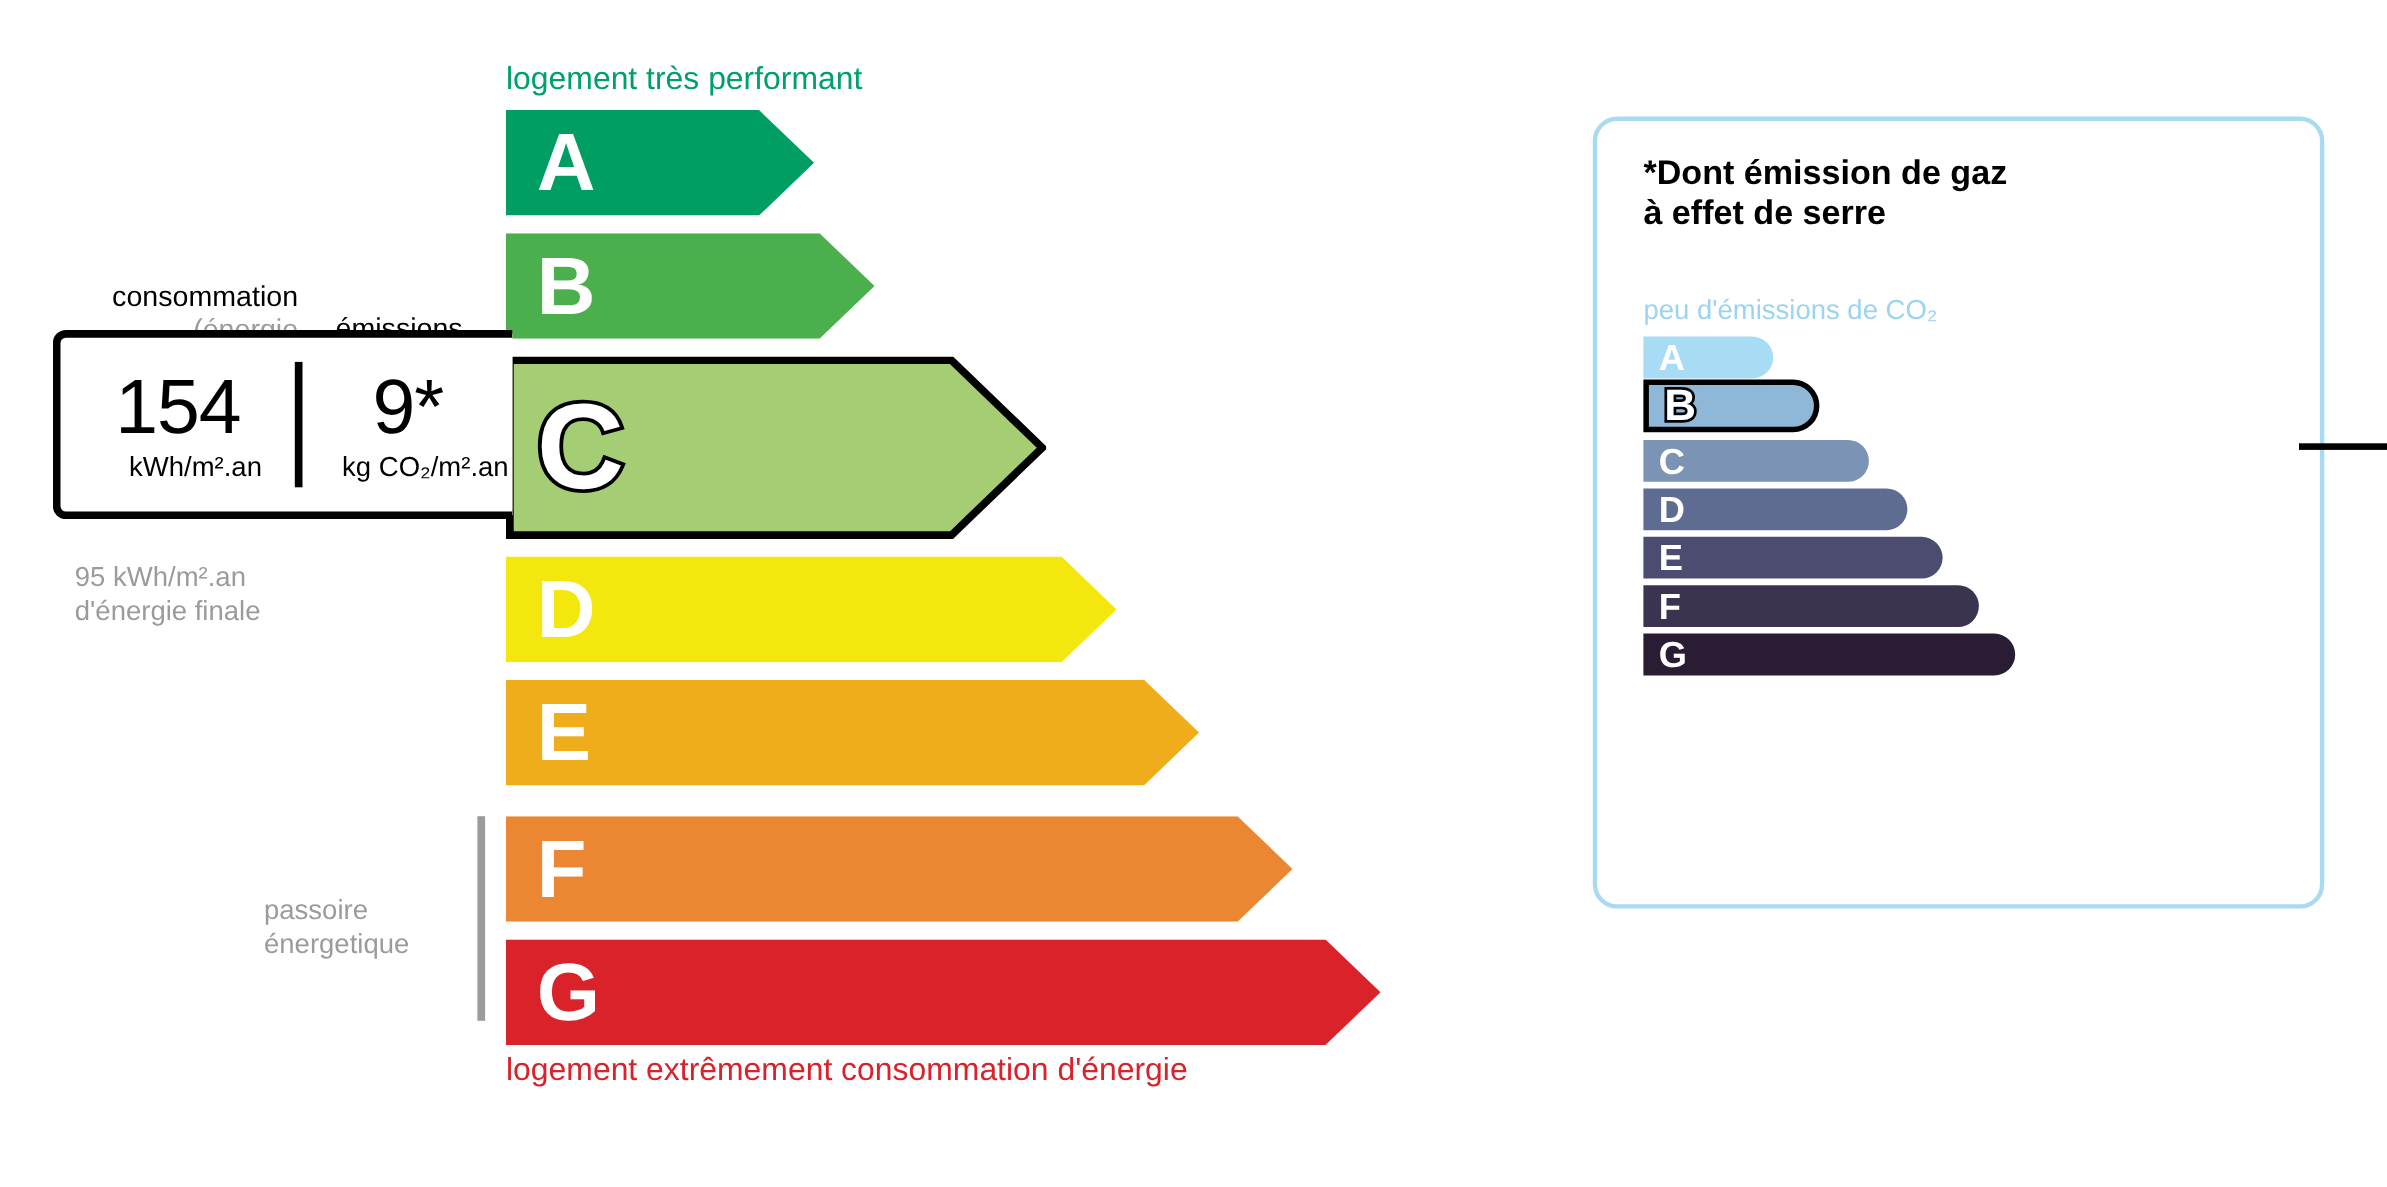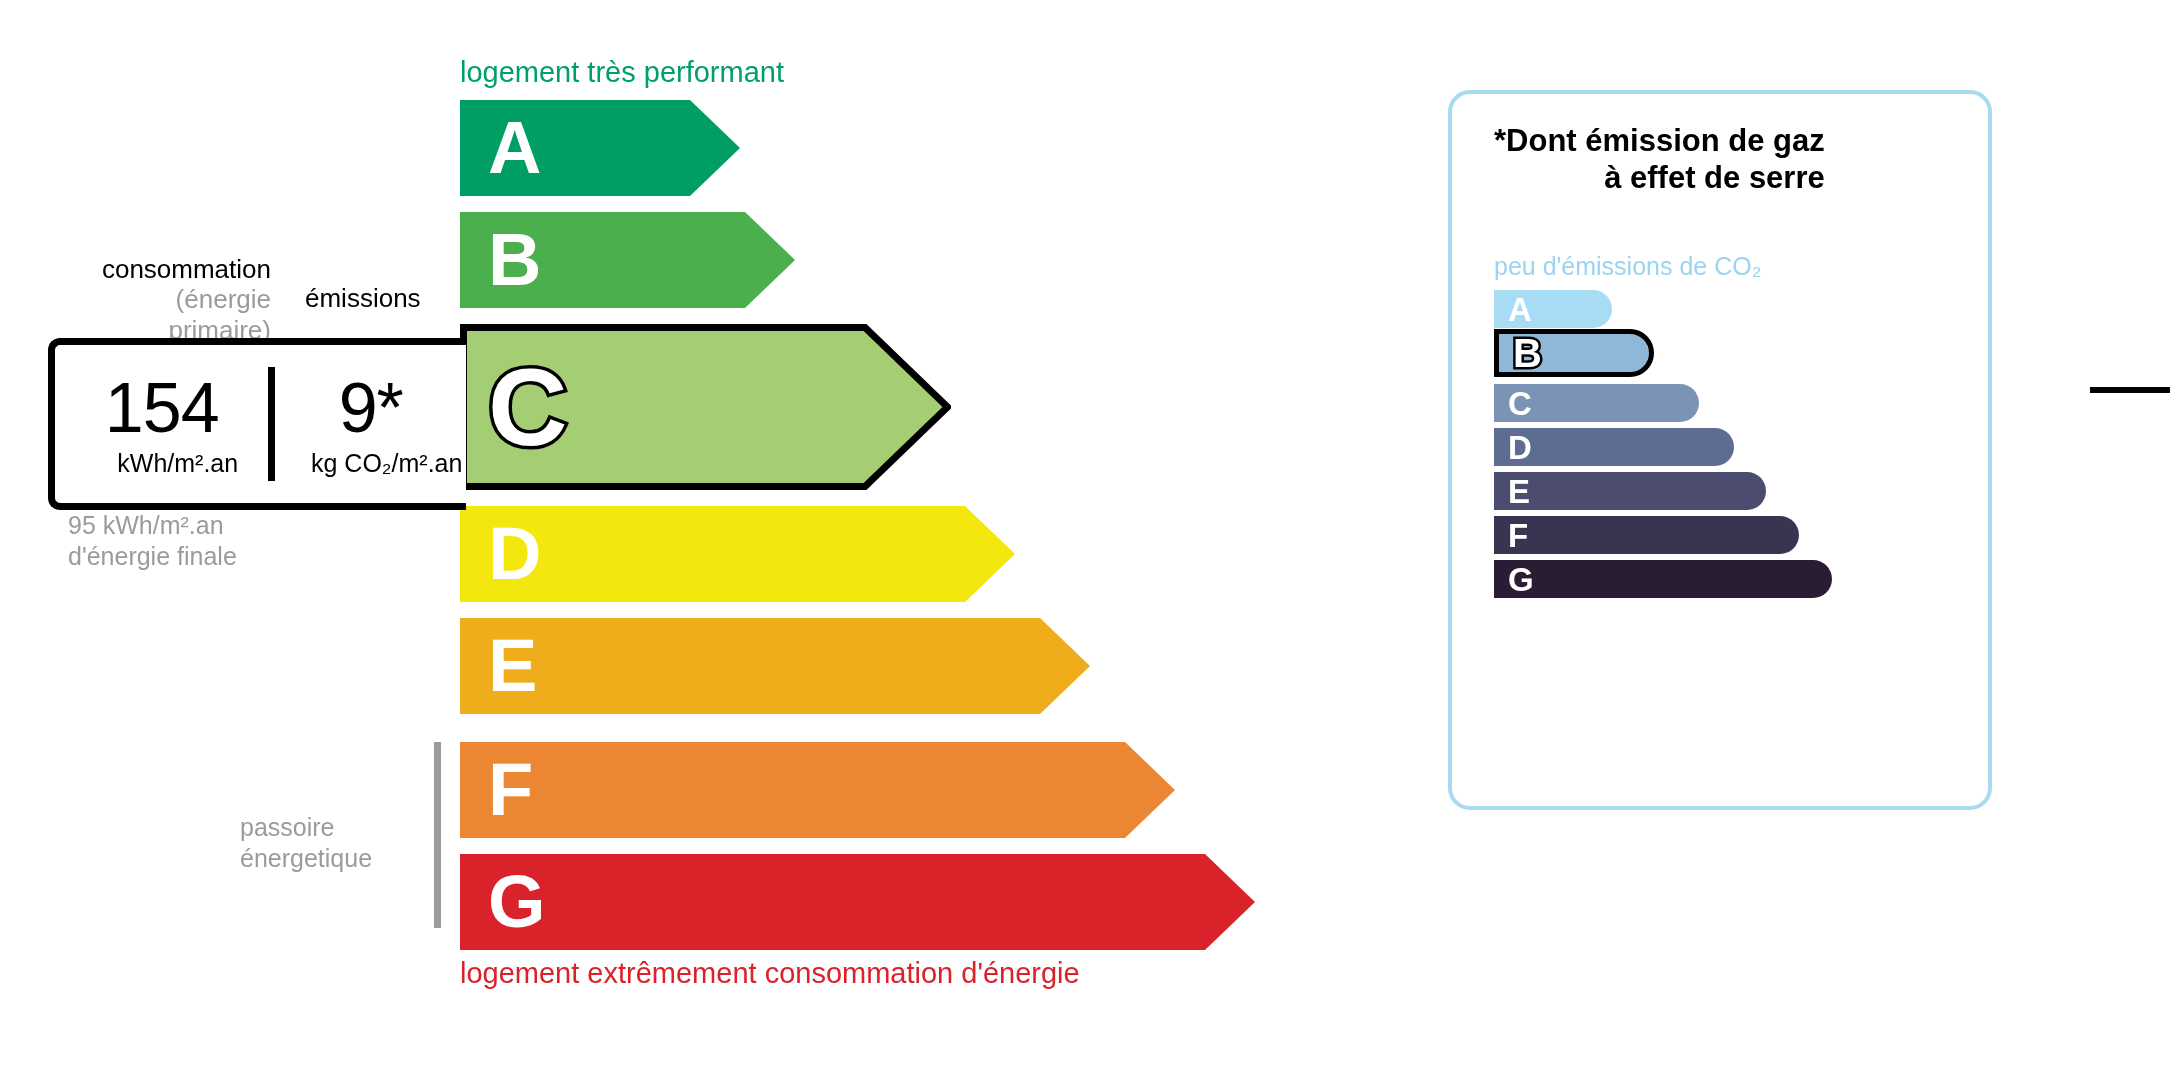--- a/index.html
+++ b/index.html
@@ -59,21 +59,21 @@
   }
   .rung.selected .letter {
     color: #ffffff;
     -webkit-text-stroke: 7px #000000;
     paint-order: stroke fill;
   }
 
   
   #value-box {
     position: absolute;
-    left: 48px; top: 338px;
+    left: 48px; top: 300px;
     width: 418px; height: 172px;
     border: 7px solid #000000;
     border-right: none;
     border-radius: 12px 0 0 12px;
     background: #ffffff;
     box-sizing: border-box;
     display: flex;
   }
   .value-cell {
     flex: 1 1 0;
@@ -134,27 +134,26 @@
     width: 180px;
     text-align: left;
     font-size: 25px;
     line-height: 1.25;
     color: #9b9b9b;
   }
 
   
   #co2-panel {
     position: absolute;
-    left: 1448px; top: 90px;
-    width: 544px; height: 720px;
+    left: 1448px; top: 106px;
+    width: 665px; height: 720px;
     border: 4px solid #a8daf2;
     border-radius: 22px;
     background: #ffffff;
     box-sizing: border-box;
-    text-align: right;
   }
   #co2-title {
     position: absolute;
     left: 42px; top: 28px;
     font-size: 31px;
     font-weight: bold;
     line-height: 1.2;
     color: #000000;
   }
   #co2-top-caption {

